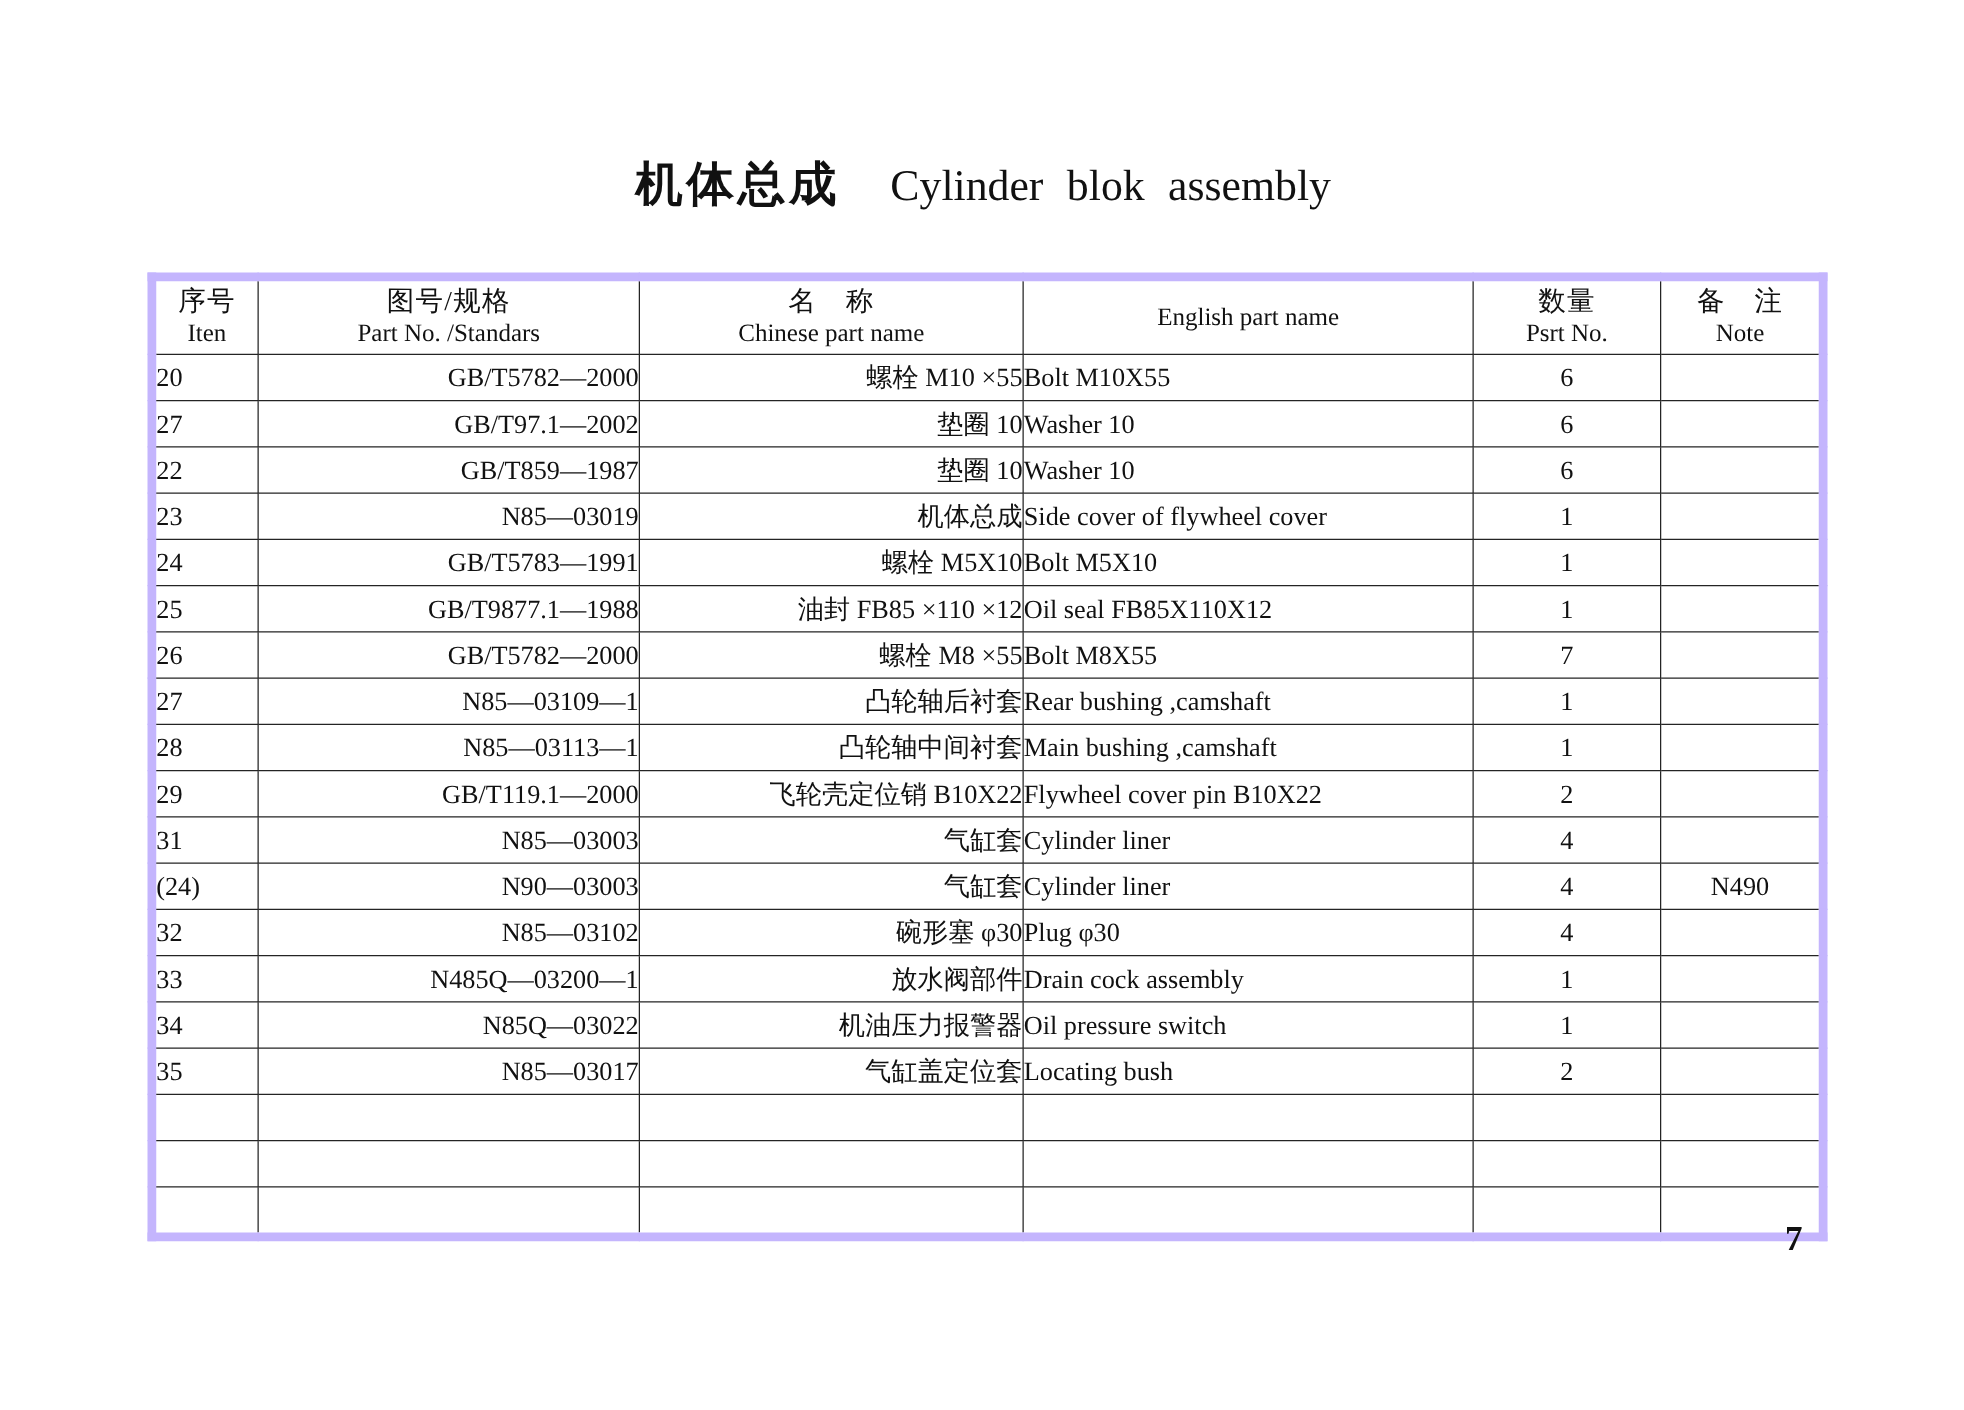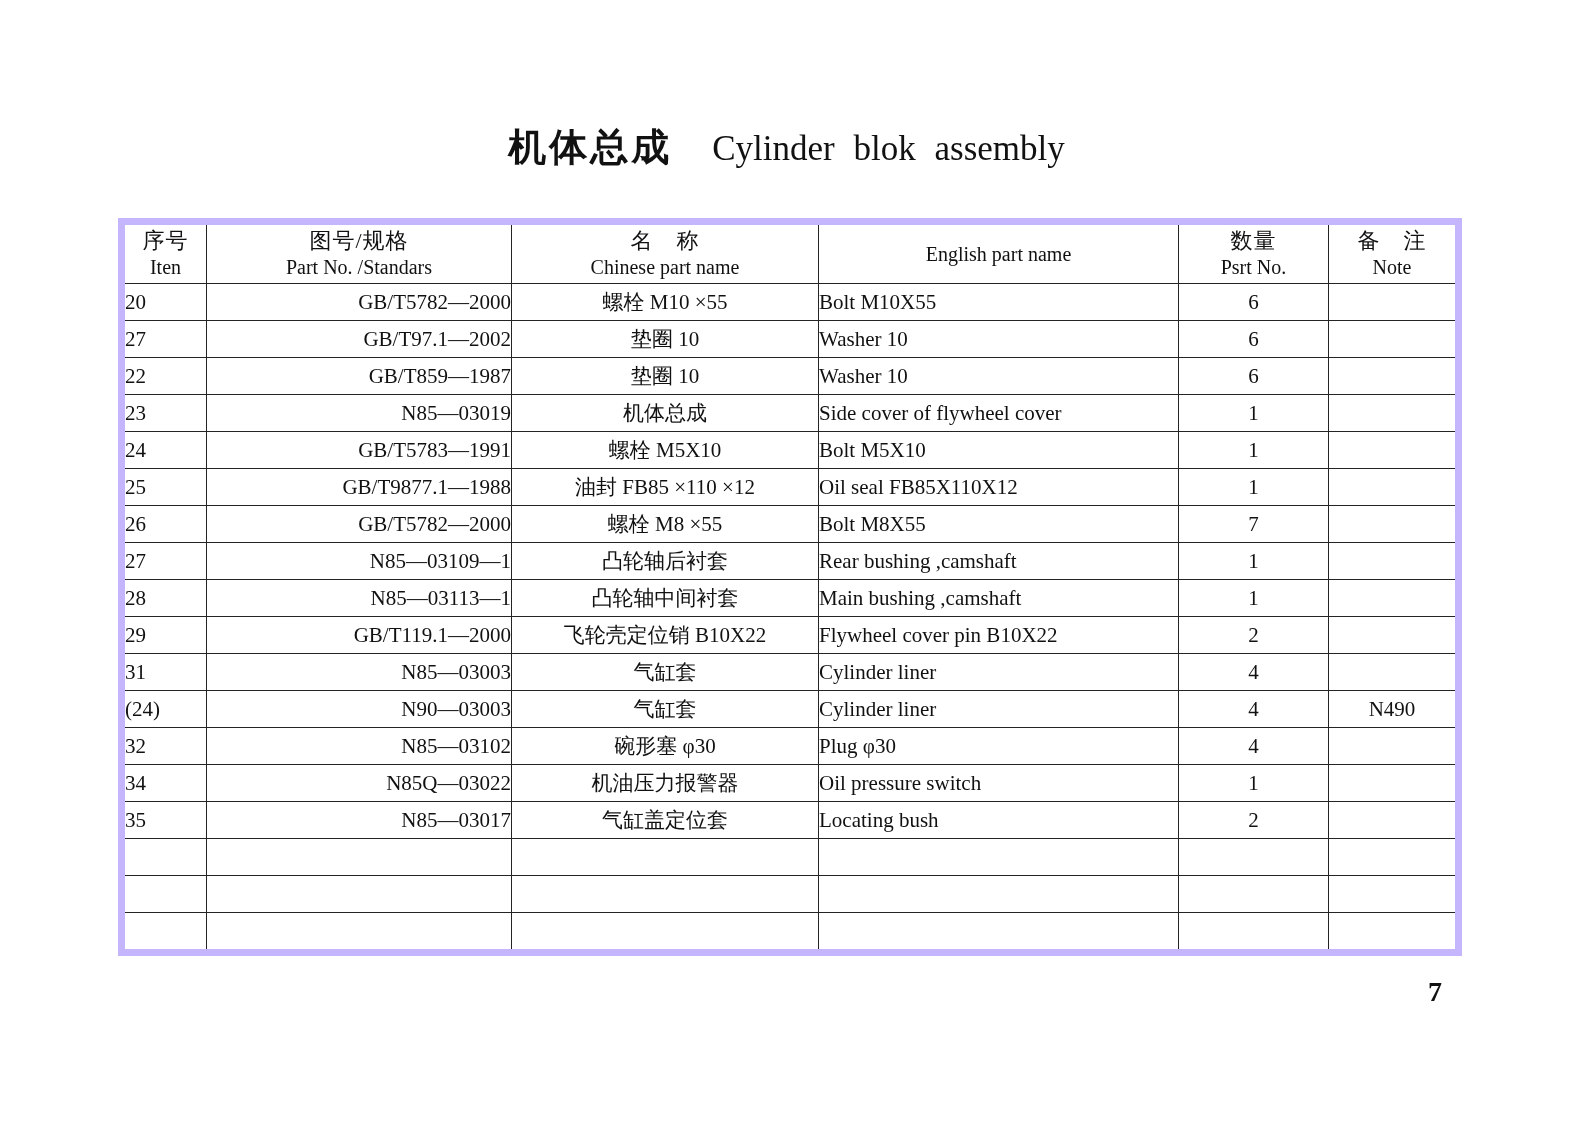--- a/index.html
+++ b/index.html
@@ -64,21 +64,21 @@
   .hdr-en { font-size: 20px; }
   table.parts tbody td { height: 36px; }
   col.w-item { width: 85px; }
   col.w-part { width: 305px; }
   col.w-cn   { width: 307px; }
   col.w-en   { width: 360px; }
   col.w-qty  { width: 150px; }
   col.w-note { width: 130px; }
   td.c-item  { text-align: left; }
   td.c-part  { text-align: right; padding-left: 15px; }
-  td.c-cn    { text-align: center; padding-left: 15px; }
+  td.c-cn    { text-align: right; padding-left: 15px; }
   td.c-en    { text-align: left; padding-left: 13px; }
   td.c-qty   { text-align: center; }
   td.c-note  { text-align: center; font-size: 20px; }
   .page-number {
     position: absolute;
     left: 1410px;
     top: 976px;
     width: 50px;
     text-align: center;
     font-size: 28px;
@@ -230,20 +230,28 @@
     </tr>
         <tr>
       <td class="c-item">32</td>
       <td class="c-part">N85—03102</td>
       <td class="c-cn">碗形塞 φ30</td>
       <td class="c-en">Plug φ30</td>
       <td class="c-qty">4</td>
       <td class="c-note"></td>
     </tr>
         <tr>
+      <td class="c-item">33</td>
+      <td class="c-part">N485Q—03200—1</td>
+      <td class="c-cn">放水阀部件</td>
+      <td class="c-en">Drain cock assembly</td>
+      <td class="c-qty">1</td>
+      <td class="c-note"></td>
+    </tr>
+        <tr>
       <td class="c-item">34</td>
       <td class="c-part">N85Q—03022</td>
       <td class="c-cn">机油压力报警器</td>
       <td class="c-en">Oil pressure switch</td>
       <td class="c-qty">1</td>
       <td class="c-note"></td>
     </tr>
         <tr>
       <td class="c-item">35</td>
       <td class="c-part">N85—03017</td>

